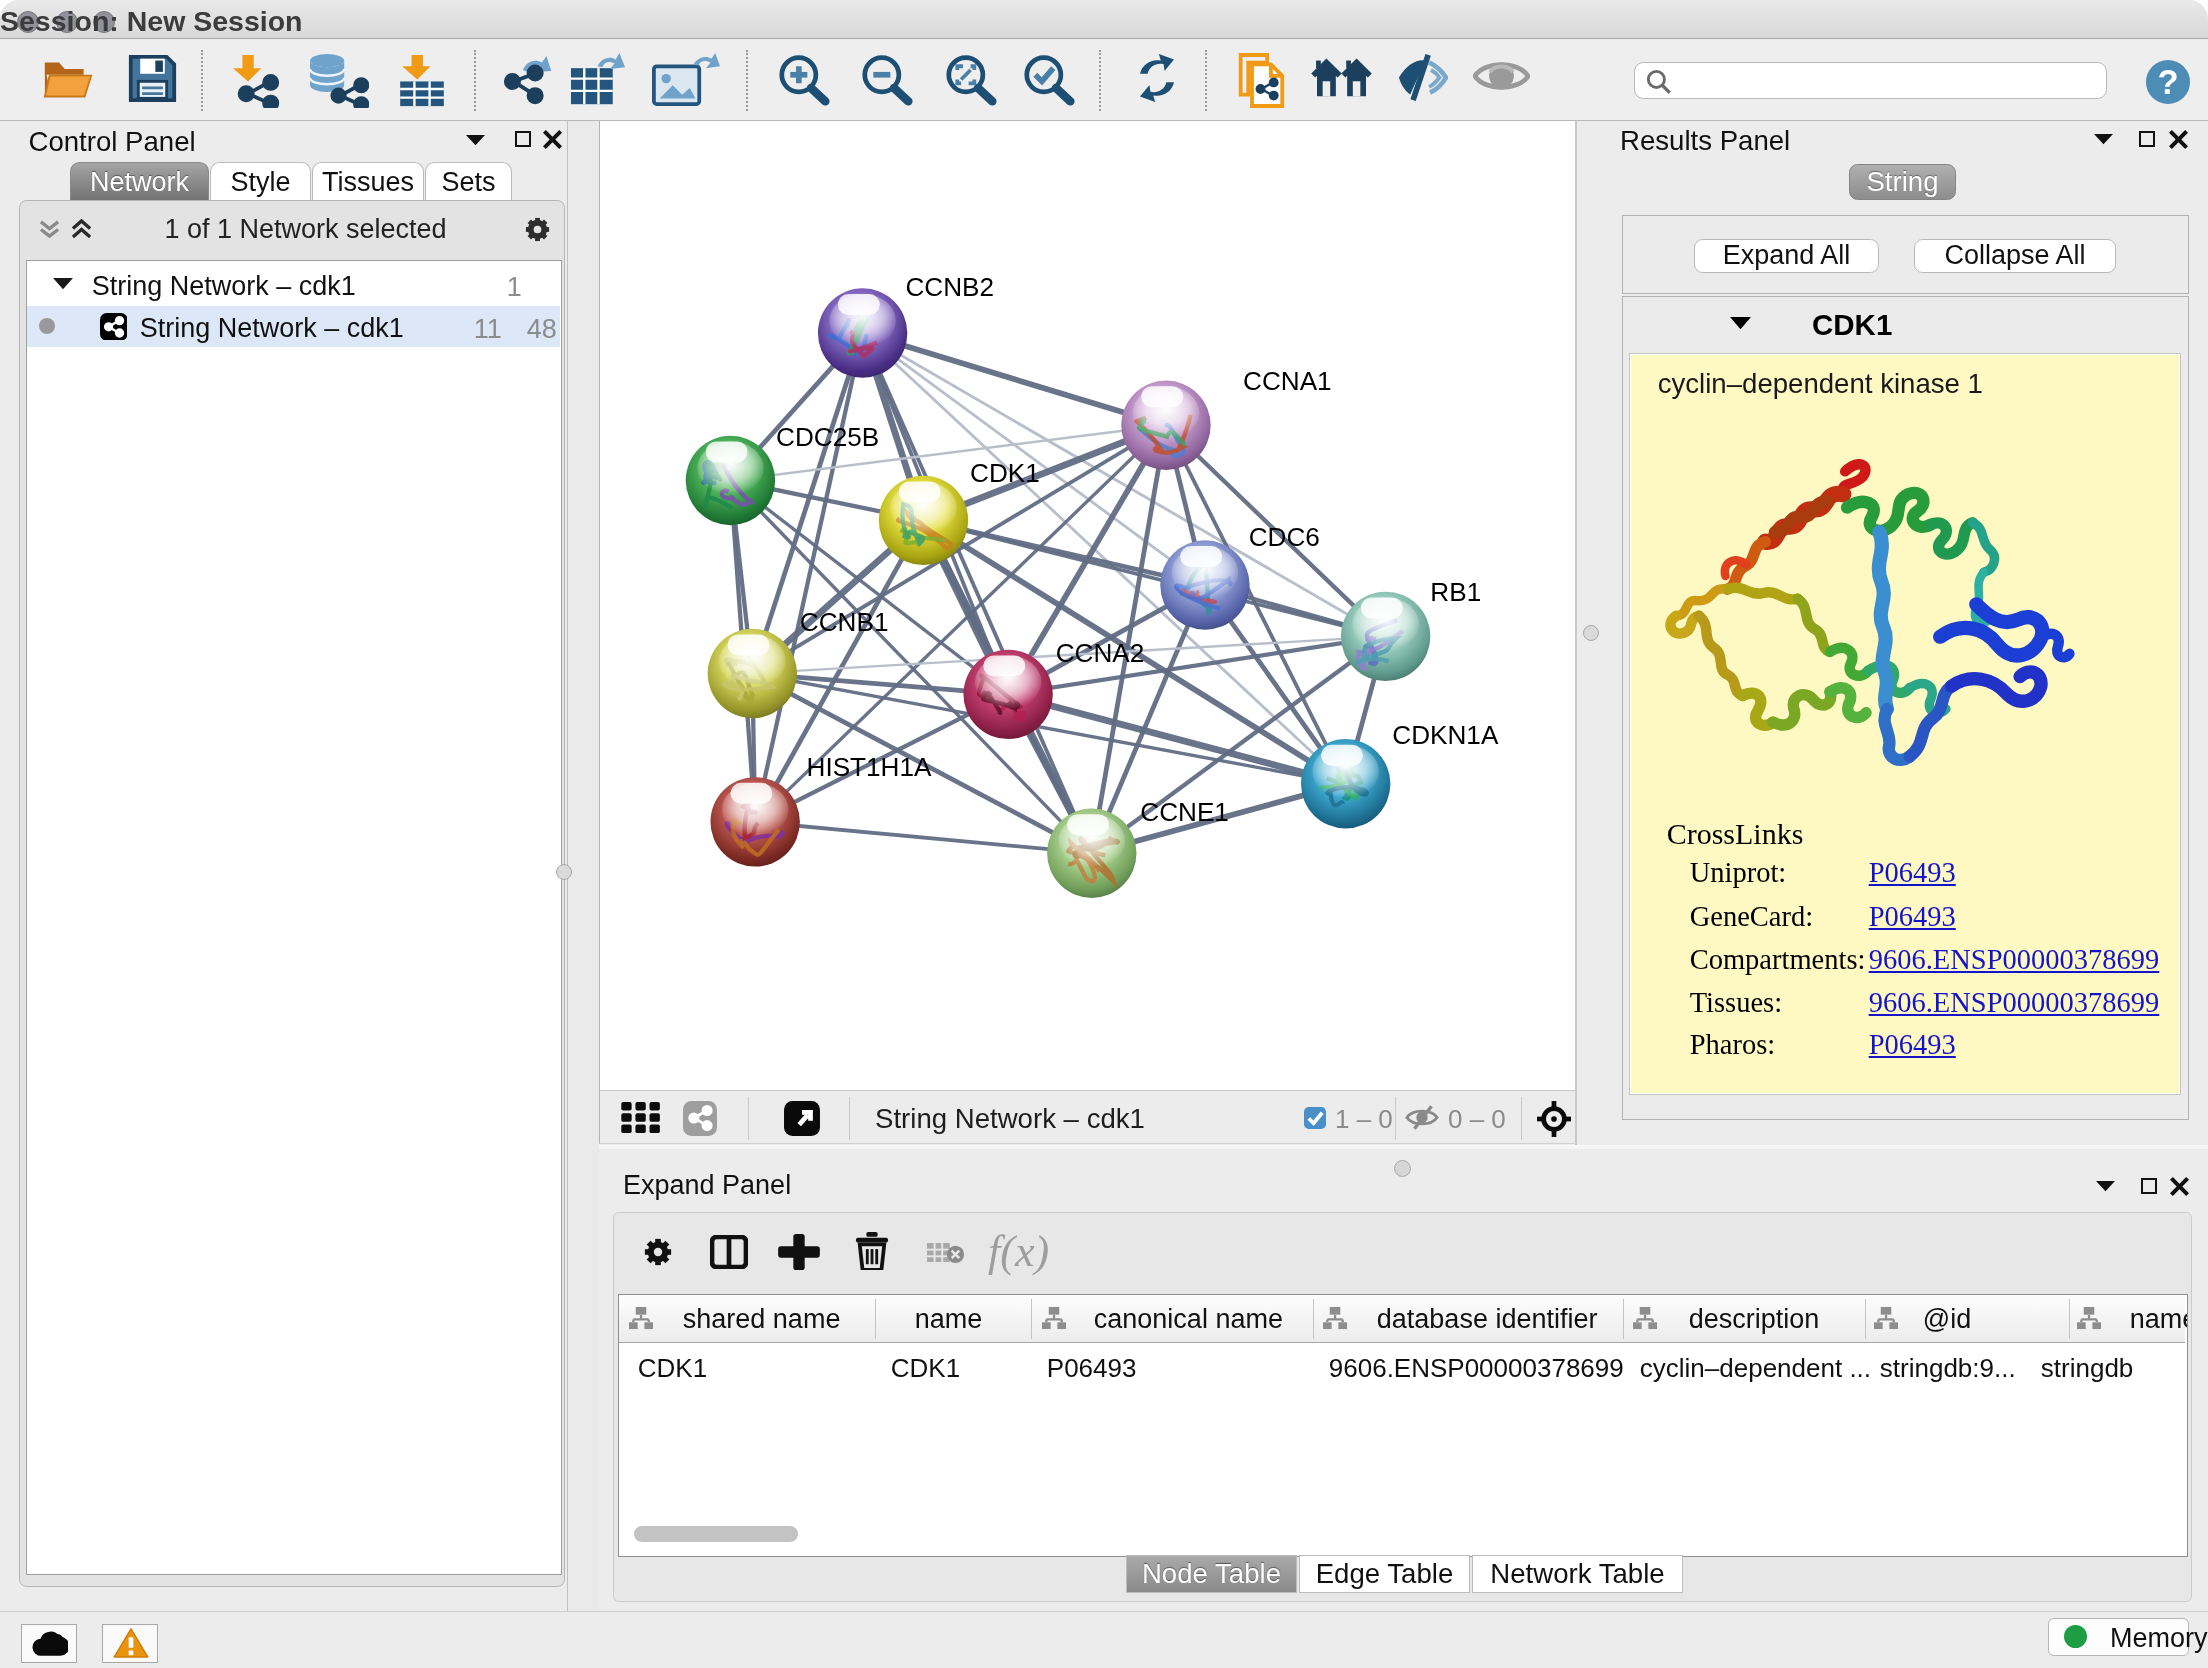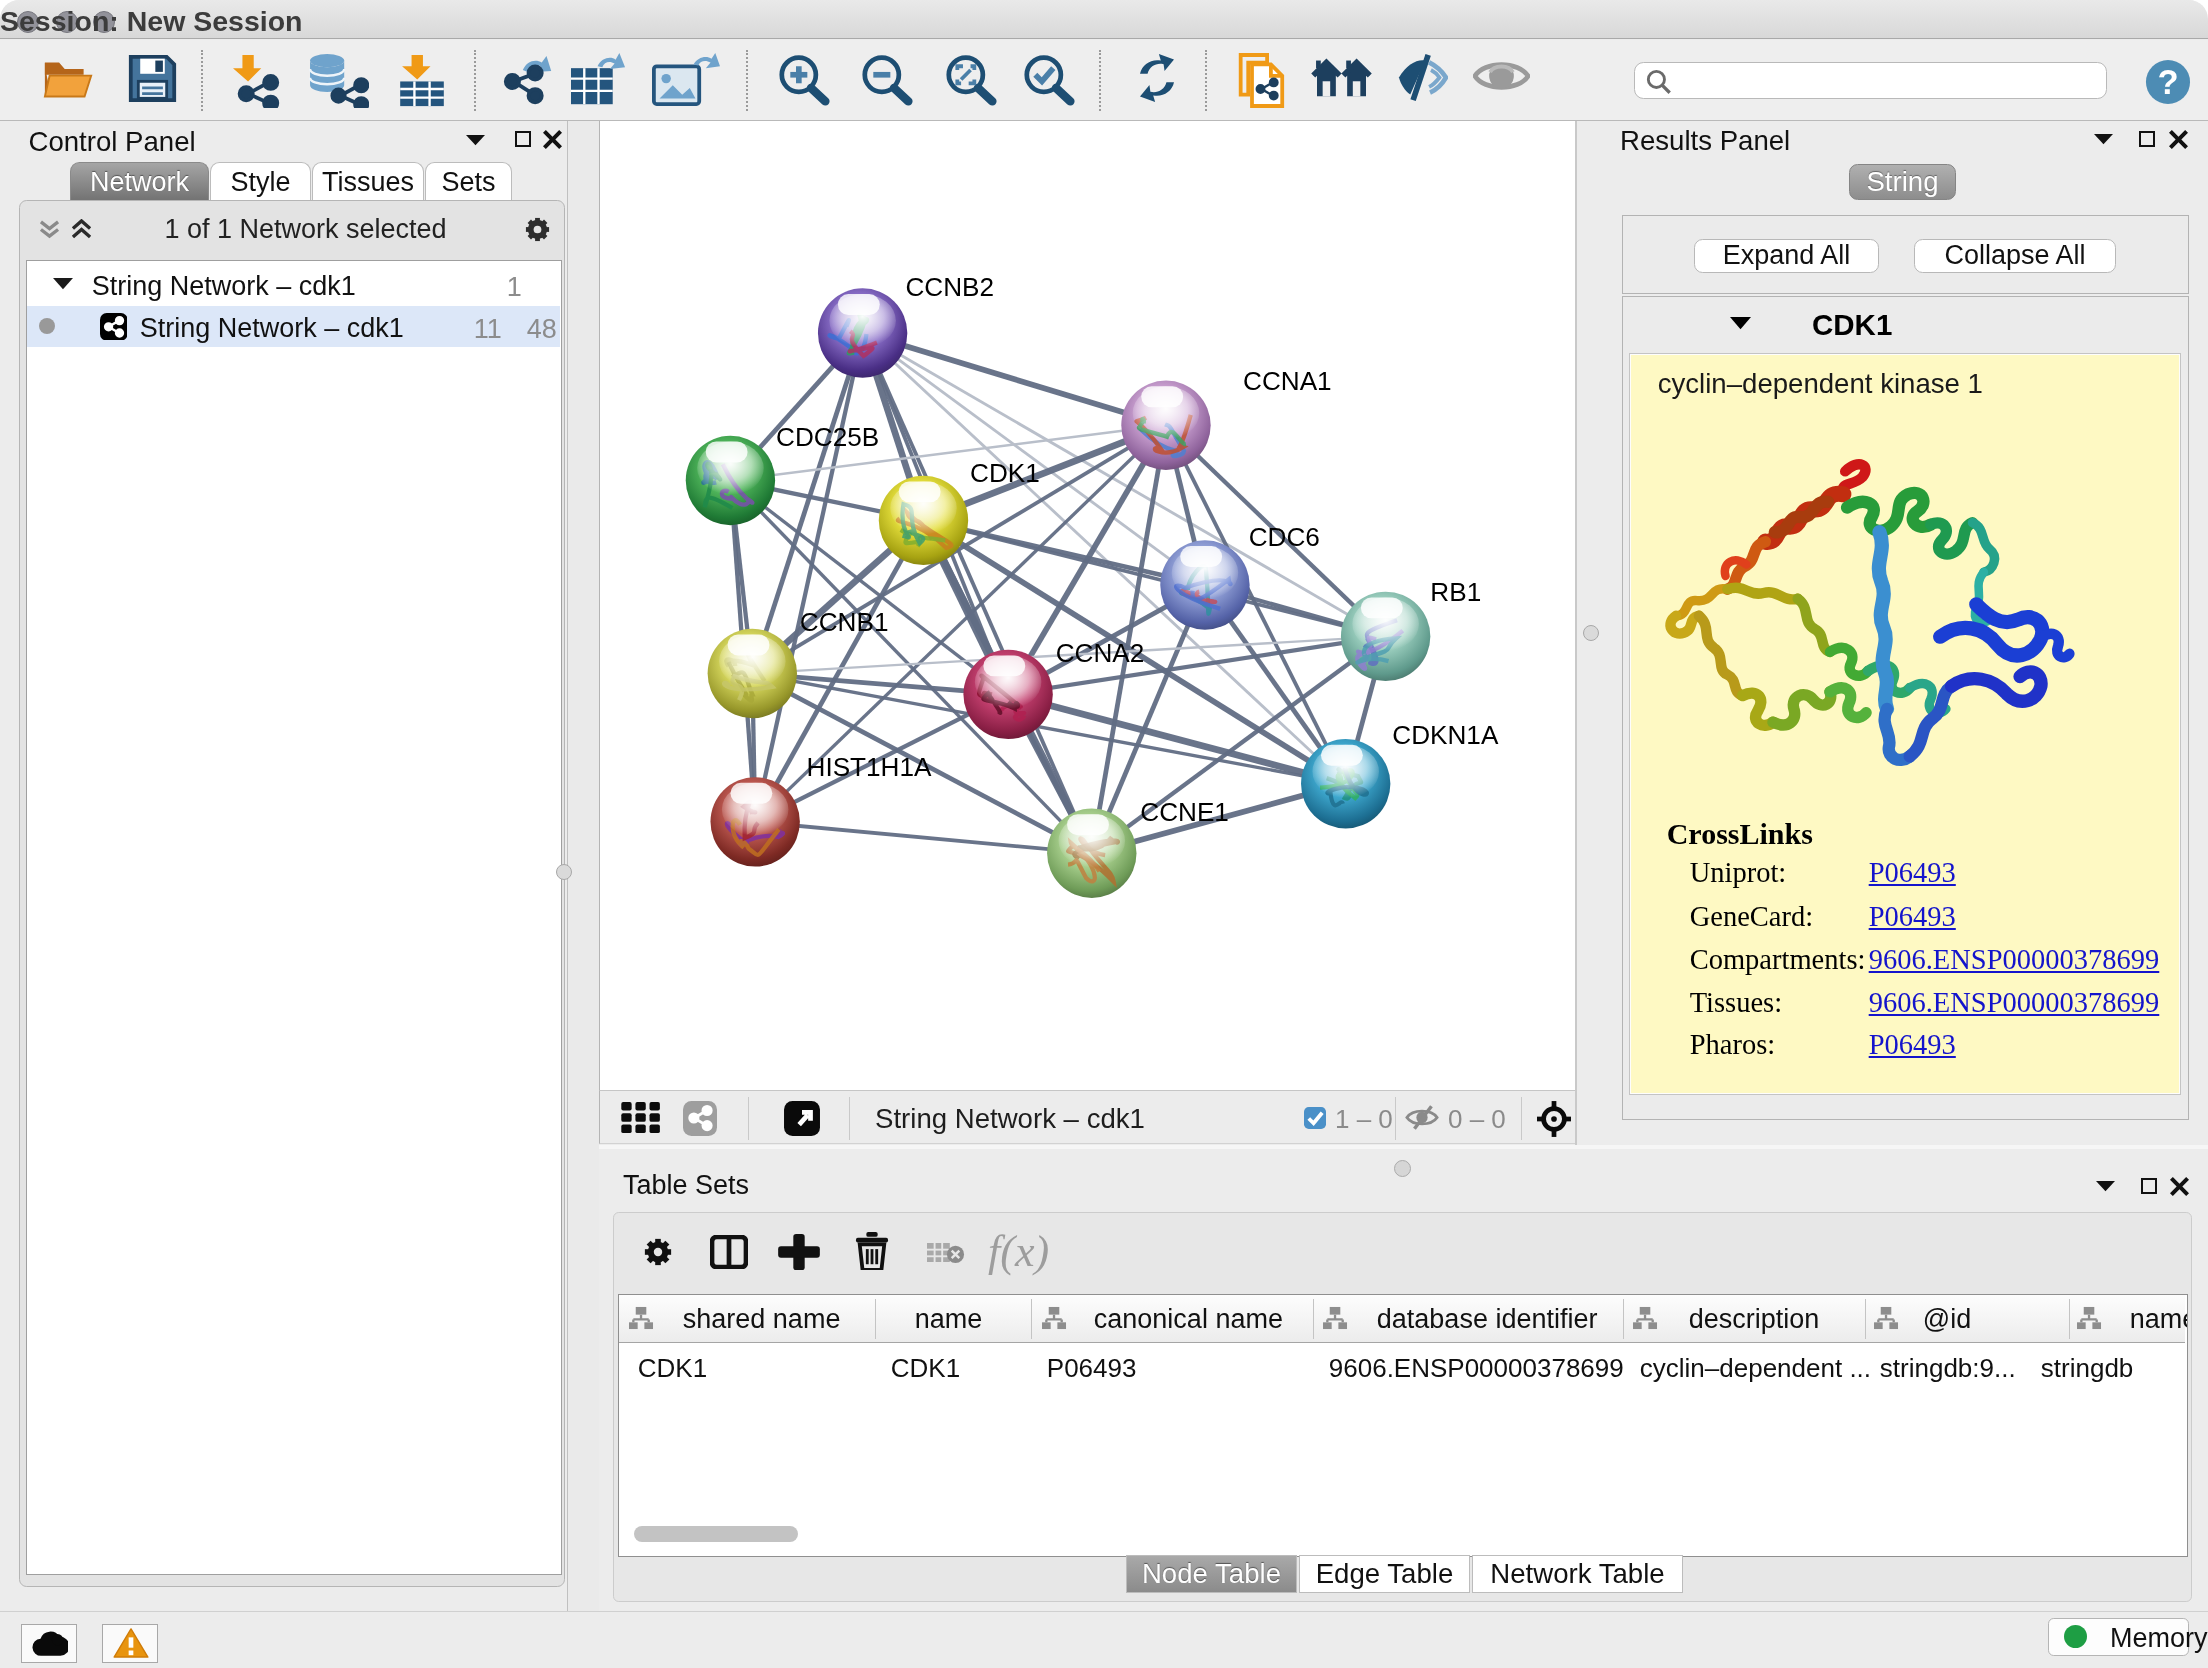--- a/index.html
+++ b/index.html
@@ -633,38 +633,38 @@
           <path d="M330 86 C344 92 338 106 348 114 C358 122 352 136 342 138" stroke="#25a28a" stroke-width="10"></path>
           <path d="M342 138 C330 152 342 162 334 176 C328 188 340 196 348 188" stroke="#2cb0a4" stroke-width="9"></path>
           <path d="M232 96 C240 116 226 128 234 148 C242 166 228 178 236 196 C244 214 230 226 238 244 C244 258 234 268 240 282" stroke="#3b8fd0" stroke-width="15"></path>
           <path d="M240 282 C232 300 246 308 242 322 C240 334 254 340 264 332" stroke="#2f6fc8" stroke-width="13"></path>
           <path d="M264 332 C282 318 272 304 288 292 C302 282 294 268 308 258" stroke="#2a55c4" stroke-width="13"></path>
           <path d="M296 206 C318 190 342 196 356 214 C372 234 394 226 402 208 C408 192 394 180 378 188 C360 196 346 184 334 172" stroke="#1b3fd4" stroke-width="15"></path>
           <path d="M308 258 C328 244 352 250 366 266 C380 280 398 274 402 258 C404 244 390 238 380 248" stroke="#2032c8" stroke-width="14"></path>
           <path d="M402 208 C412 198 424 204 420 216 C416 226 426 232 432 224" stroke="#1b3fd4" stroke-width="11"></path>
           </g>
         </svg>
-        <div class="serif" style="position:absolute;left:36px;top:462px;font-size:30px;font-weight:bold">CrossLinks</div>
+        <div class="serif" style="position:absolute;left:36px;top:462px;font-size:30px;font-weight:normal">CrossLinks</div>
         <div class="crossrow" style="top:502px">Uniprot:</div>
           <div class="crosslink" style="top:502px">P06493</div>
         <div class="crossrow" style="top:546px">GeneCard:</div>
           <div class="crosslink" style="top:546px">P06493</div>
         <div class="crossrow" style="top:589px">Compartments:</div>
           <div class="crosslink" style="top:589px">9606.ENSP00000378699</div>
         <div class="crossrow" style="top:632px">Tissues:</div>
           <div class="crosslink" style="top:632px">9606.ENSP00000378699</div>
         <div class="crossrow" style="top:674px">Pharos:</div>
           <div class="crosslink" style="top:674px">P06493</div>
       </div>
     </div>
   </div>
 
   <div style="position:absolute;left:599px;top:1145px;width:1609px;height:7.6px;background:#f6f6f6"></div>
   <div id="tp-titlebar">
-    <div style="position:absolute;left:24px;top:21px;font-size:27px;color:#111">Table Sets</div>
+    <div style="position:absolute;left:24px;top:21px;font-size:27px;color:#111">Expand Panel</div>
     <svg style="position:absolute;left:1496px;top:30px" width="21" height="13.3" viewBox="0 0 22 14">
         <path d="M1 2 H21 L11 13 Z" fill="#111"></path>
       </svg>
     <rect style="position:absolute;left:1542px;top:28.5px;width:16px;height:16px;border:2.9px solid #111"></rect>
     <svg style="position:absolute;left:1571px;top:27.6px" width="19" height="19" viewBox="0 0 20 20">
         <path d="M3 0 L10 7 L17 0 L20 3 L13 10 L20 17 L17 20 L10 13 L3 20 L0 17 L7 10 L0 3 Z" fill="#111"></path>
       </svg>
   </div>
   <div id="tablepanel">
     <svg style="position:absolute;left:28.5px;top:23px" width="30" height="32" viewBox="0 0 32 34">

